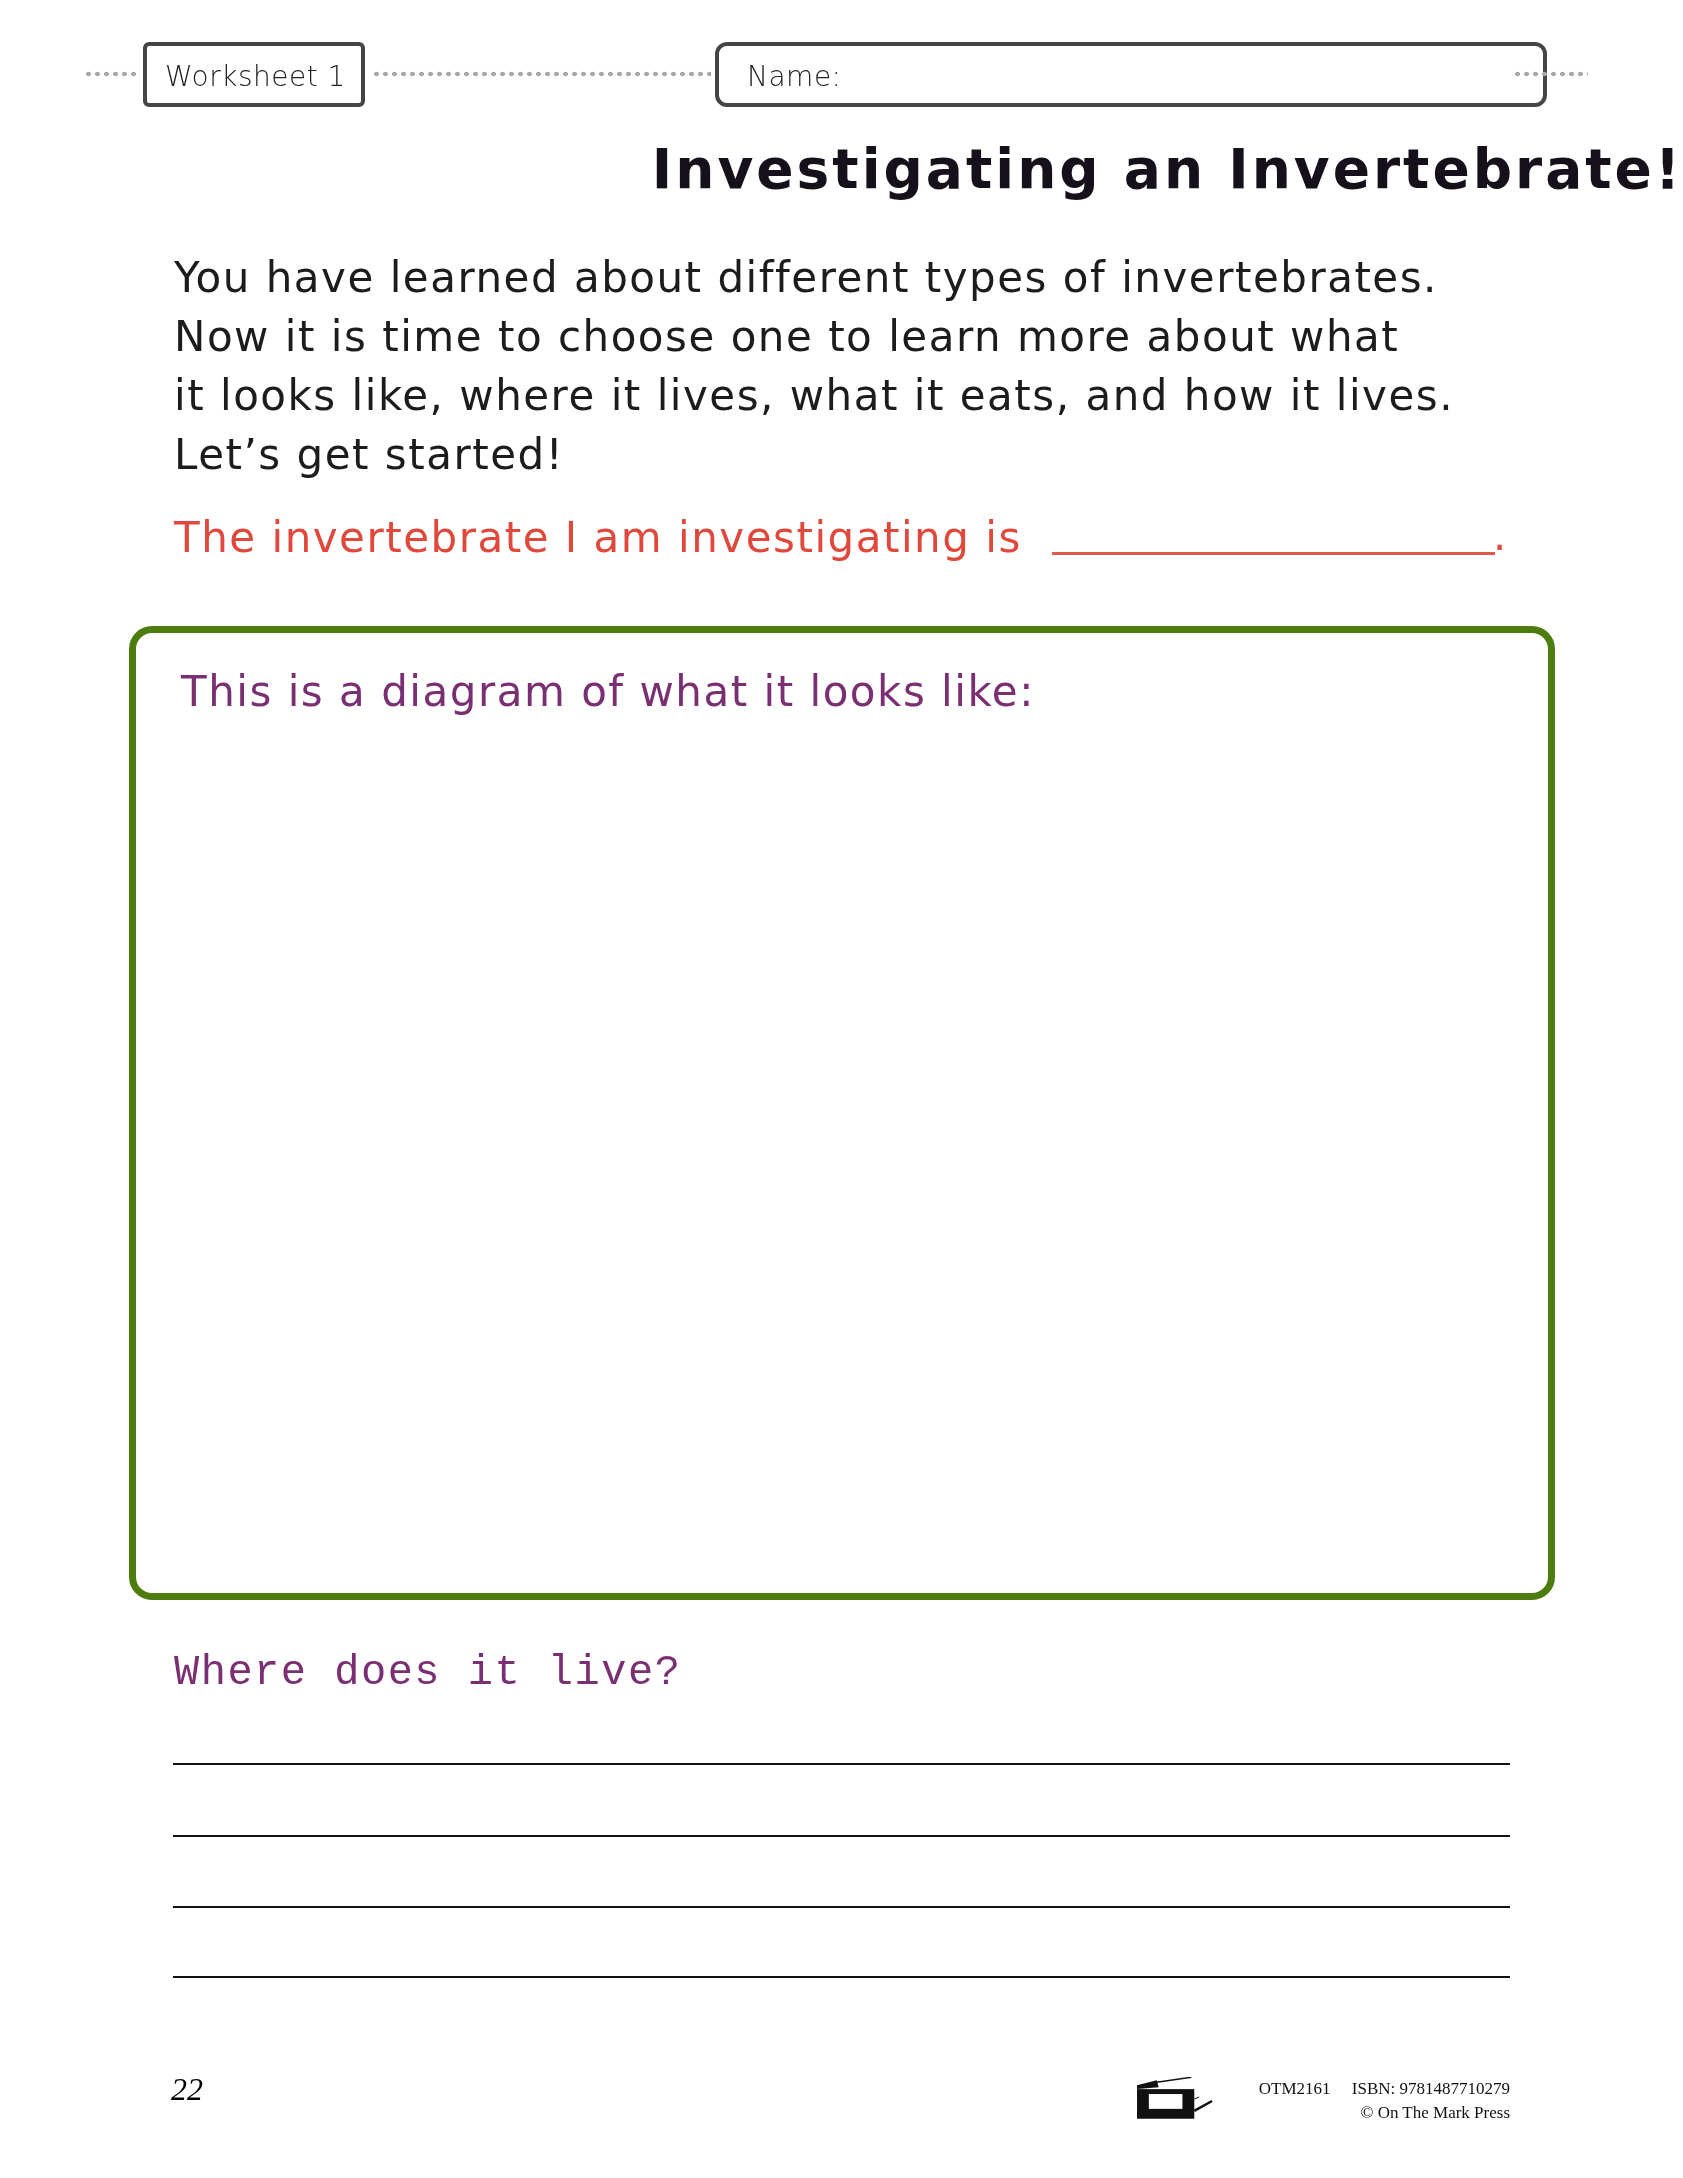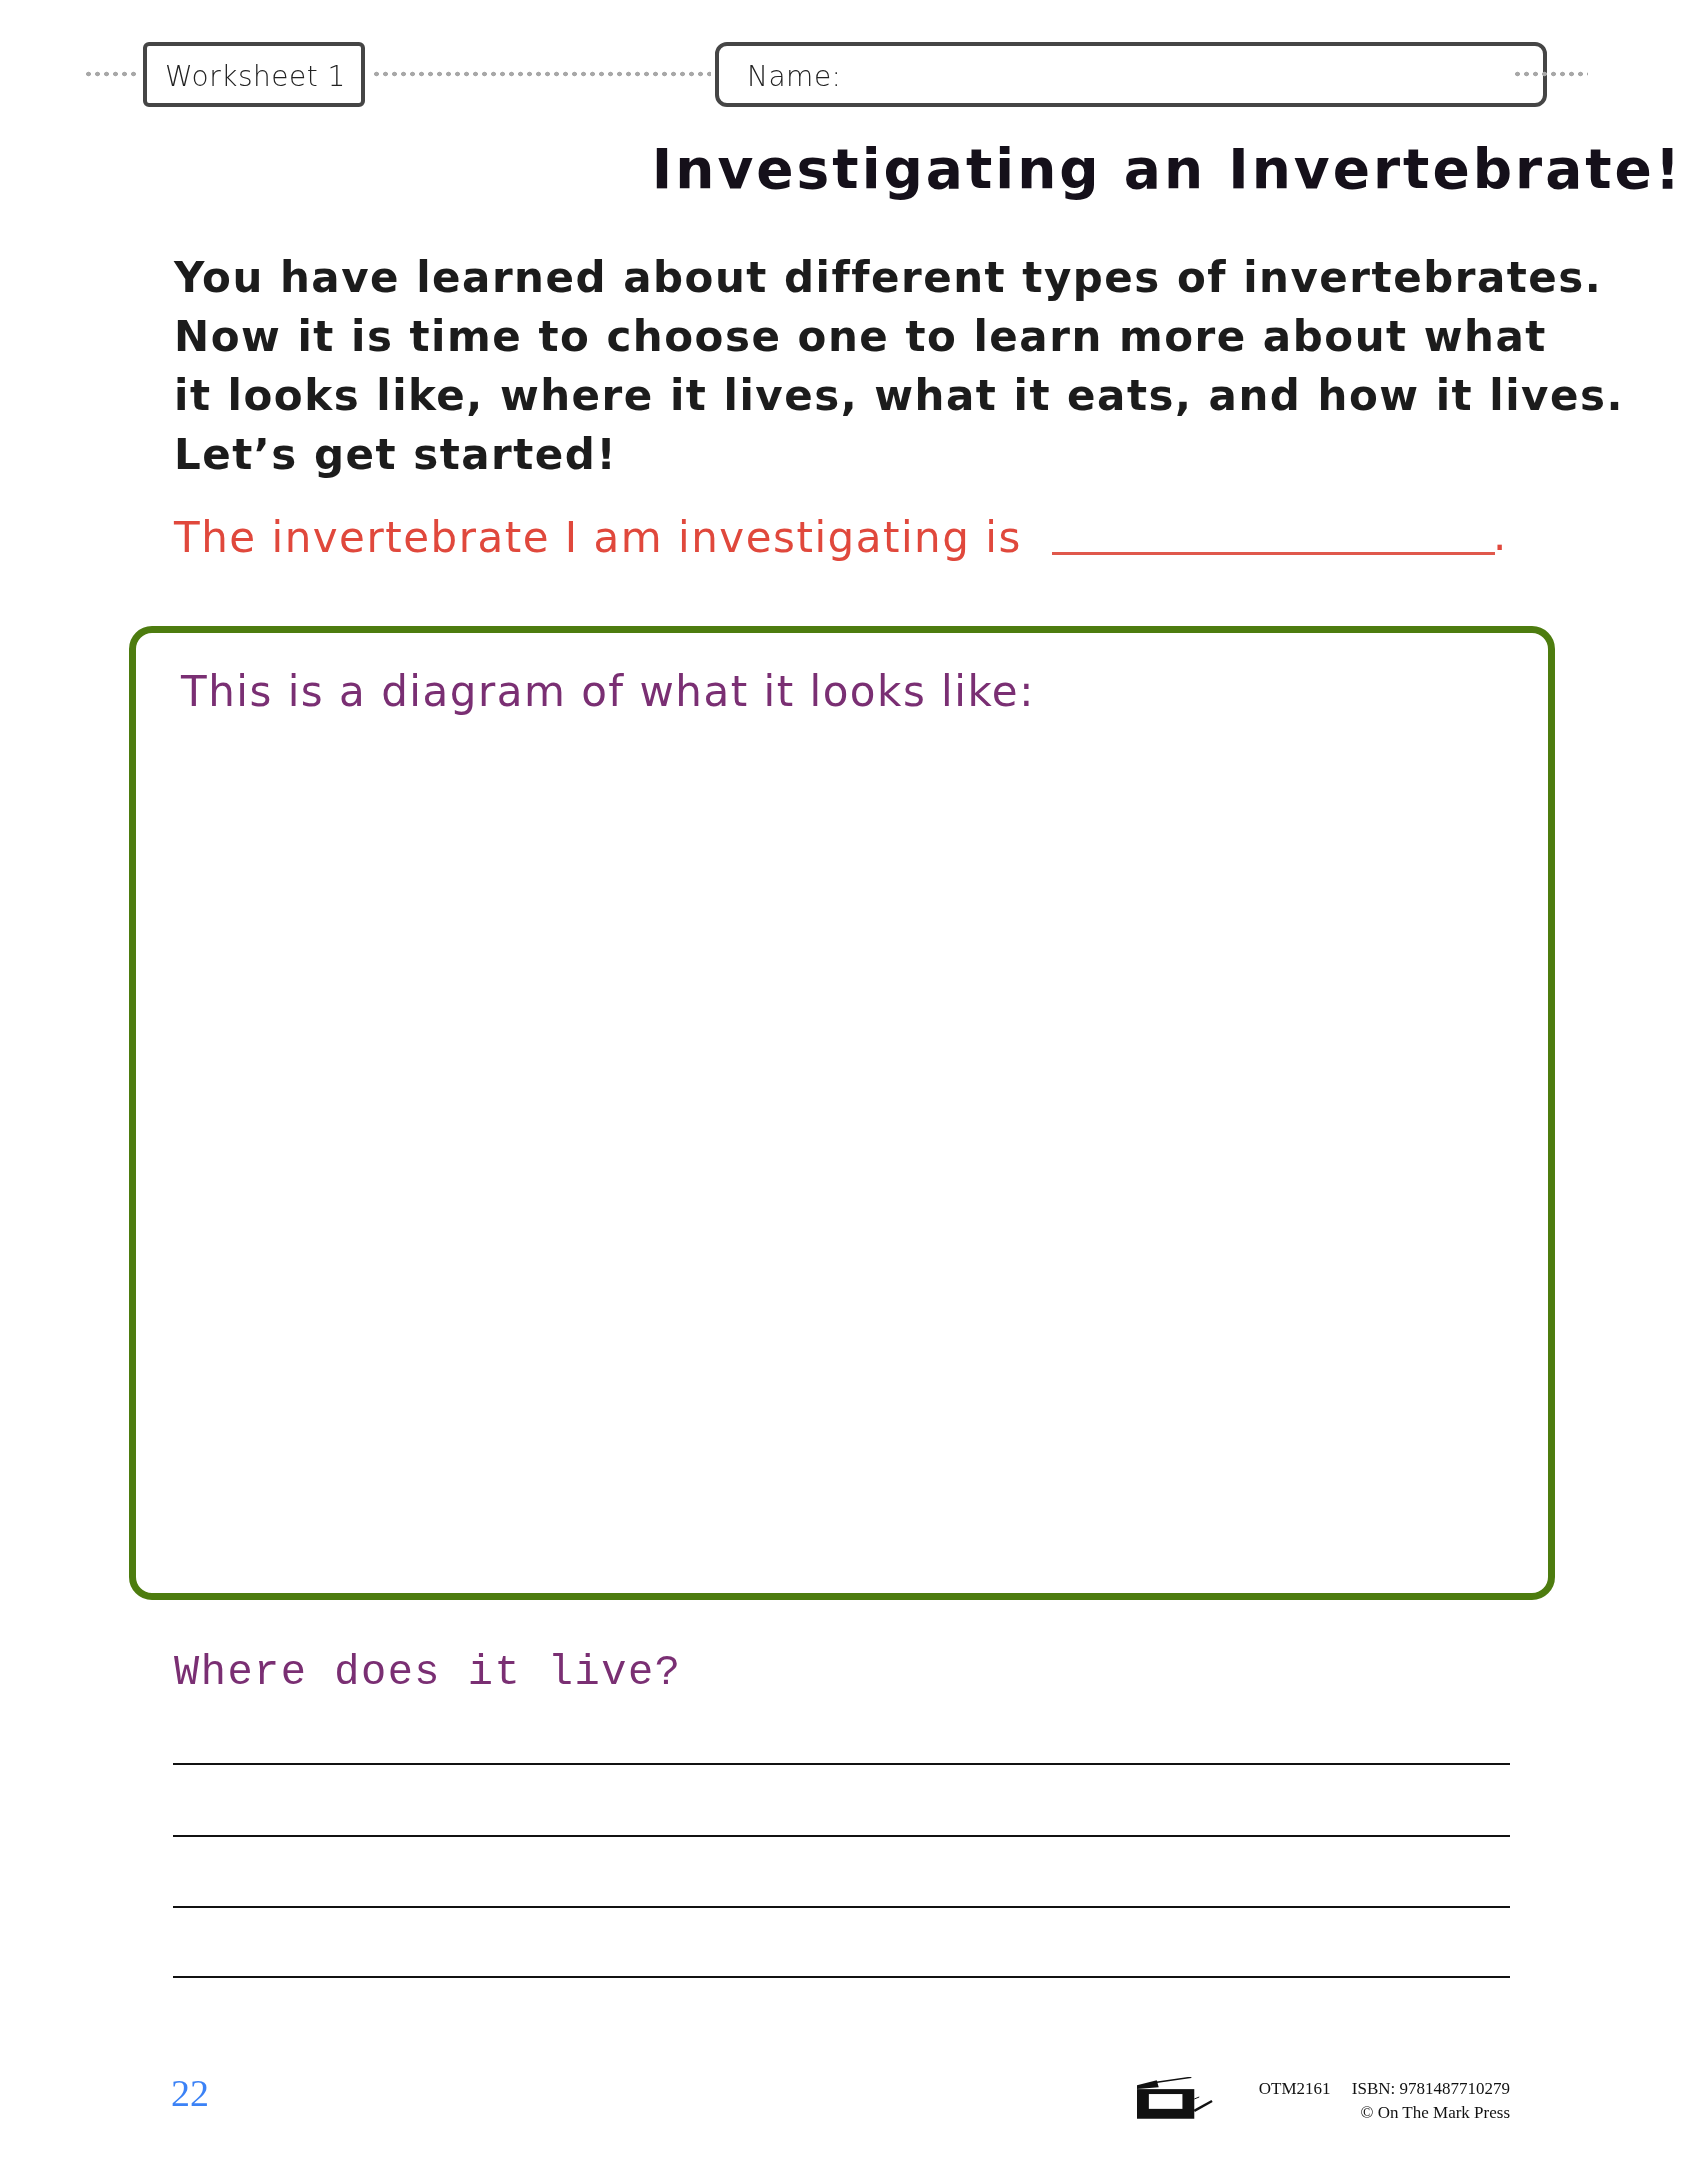--- a/index.html
+++ b/index.html
@@ -58,21 +58,21 @@
     }
 
     .intro {
       position: absolute;
       top: 248px;
       left: 174px;
       width: 1366px;
       font-family: "DejaVu Sans", sans-serif;
       font-size: 42px;
       line-height: 59px;
-      font-weight: 700;
+      font-weight: 400;
       letter-spacing: 1.5px;
       color: #1c1c1c;
     }
     .intro div { white-space: nowrap; }
 
     .prompt-red {
       position: absolute;
       top: 513px;
       left: 174px;
       font-size: 42px;
@@ -133,22 +133,23 @@
       width: 1337px;
       height: 2px;
       background: #111;
     }
 
     .page-num {
       position: absolute;
       left: 171px;
       top: 2071px;
       font-family: "Liberation Serif", serif;
-      font-size: 38px;
-      color: #3b82f6;
+      font-size: 32px;
+      color: #000000;
+      font-style: italic;
     }
     .footer-info {
       position: absolute;
       left: 1228px;
       top: 2077px;
       width: 282px;
       font-family: "Liberation Serif", serif;
       font-size: 17px;
       line-height: 24px;
       color: #111;

